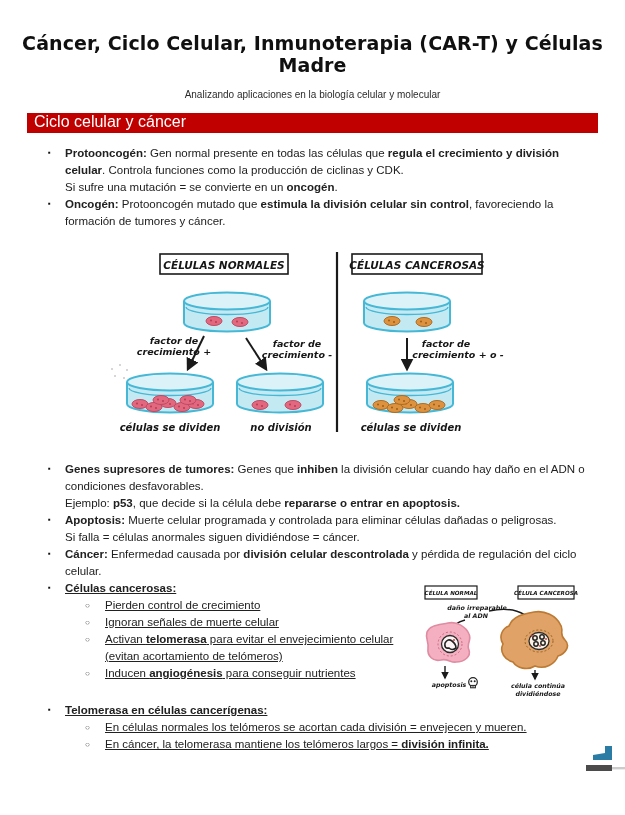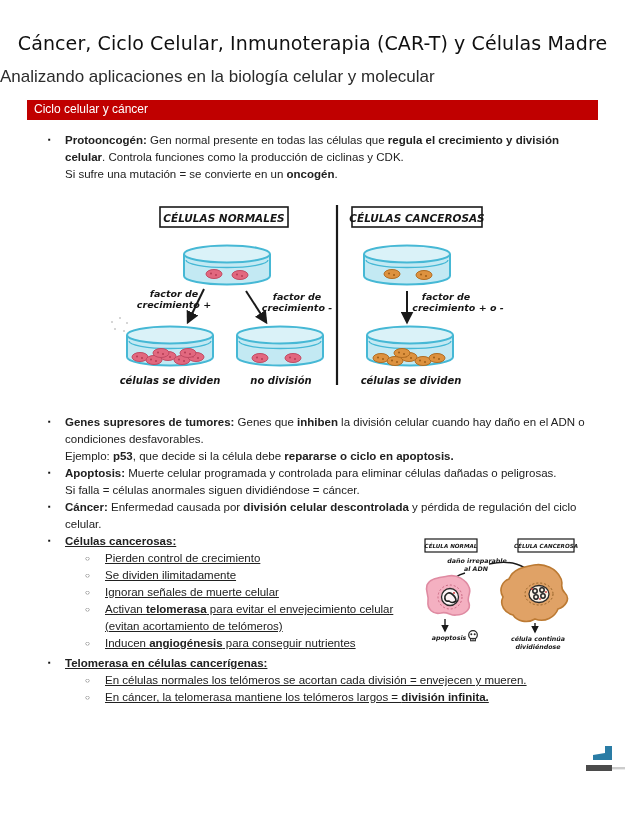--- a/index.html
+++ b/index.html
@@ -1,21 +1,21 @@
 <!DOCTYPE html>
 <html><head>
 <meta charset="utf-8">
 <style>
   html,body{margin:0;padding:0;background:#fff;}
   .page{position:relative;width:625px;height:815px;background:#ffffff;overflow:hidden;
         font-family:"Liberation Sans",sans-serif;color:#212121;}
-  .title{margin:0;padding-top:32px;text-align:center;font-size:19px;font-weight:400;
+  .title{margin:0;padding-top:32px;text-align:center;font-size:19px;font-weight:700;
          font-family:"DejaVu Sans",sans-serif;color:#101010;letter-spacing:.1px;}
-  .subtitle{margin-top:13px;text-align:left;font-size:17px;color:#2c2c2c;}
-  .redbar{margin:13px 27px 0 27px;background:#c00000;color:#ffffff;font-size:12px;
+  .subtitle{margin-top:13px;text-align:center;font-size:10px;color:#2c2c2c;}
+  .redbar{margin:13px 27px 0 27px;background:#c00000;color:#ffffff;font-size:16px;
           padding:2px 7px 4px 7px;line-height:14px;}
   ul.main{list-style:none;margin:12px 33px 0 47px;padding:0;font-size:11.5px;line-height:17px;}
   ul.main.cont{margin-top:0;text-decoration:underline;}
   ul.main > li{position:relative;padding-left:18px;}
   ul.main > li::before{content:"▪";position:absolute;left:1px;top:-1px;font-size:8px;color:#111;}
   ul.sub{list-style:none;margin:0 0 0 20px;padding:0;}
   ul.sub > li{position:relative;padding-left:20px;}
   ul.sub > li::before{content:"○";position:absolute;left:0;top:0;font-size:8px;color:#4d4d4d;}
   .b{font-weight:700;}
   .fig1{display:block;margin:12px 0 0 100px;}
@@ -35,20 +35,21 @@
 <body>
 
 <div class="page">
 
   <h1 class="title">Cáncer, Ciclo Celular, Inmunoterapia (CAR-T) y Células Madre</h1>
   <div class="subtitle">Analizando aplicaciones en la biología celular y molecular</div>
   <div class="redbar">Ciclo celular y cáncer</div>
 
   <ul class="main">
     <li><span><span class="b">Protooncogén:</span><span> Gen normal presente en todas las células que </span><span class="b">regula el crecimiento y división celular</span><span>. Controla funciones como la producción de ciclinas y CDK.</span><br><span>Si sufre una mutación = se convierte en un </span><span class="b">oncogén</span><span>.</span></span></li>
+    <li><span><span class="b">Oncogén:</span><span> Protooncogén mutado que </span><span class="b">estimula la división celular sin control</span><span>, favoreciendo la formación de tumores y cáncer.</span></span></li>
   </ul>
 
   <svg class="fig1" viewBox="0 0 480 192" width="480" height="192">
     <defs>
       <marker id="ah" viewBox="0 0 10 10" refX="8" refY="5" markerWidth="6.5" markerHeight="6.5" orient="auto-start-reverse">
         <path d="M0,0 L10,5 L0,10 z" fill="#1a1a1a"></path>
       </marker>
       <g id="dish">
         <path d="M1,9 V31 a43,8.5 0 0 0 86,0 V9" fill="#c3e9f3" stroke="#46b8d5" stroke-width="2" stroke-linejoin="round"></path>
         <ellipse cx="44" cy="9" rx="43" ry="8.5" fill="#daf2f8" stroke="#46b8d5" stroke-width="2"></ellipse>
@@ -126,32 +127,31 @@
           <use href="#cello" x="309" y="162"></use>
         <use href="#cello" x="323" y="166"></use>
           <use href="#cello" x="337" y="163"></use>
           <use href="#cello" x="302" y="158"></use>
       </g>
       <text class="caption" x="311" y="189">células se dividen</text>
     </g>
   </svg>
 
   <ul class="main" style="margin-top:27px;">
-    <li><span><span class="b">Genes supresores de tumores:</span><span> Genes que </span><span class="b">inhiben</span><span> la división celular cuando hay daño en el ADN o condiciones desfavorables.</span><br><span>Ejemplo: </span><span class="b">p53</span><span>, que decide si la célula debe </span><span class="b">repararse o ciclo en apoptosis.</span></span></li>
+    <li><span><span class="b">Genes supresores de tumores:</span><span> Genes que </span><span class="b">inhiben</span><span> la división celular cuando hay daño en el ADN o condiciones desfavorables.</span><br><span>Ejemplo: </span><span class="b">p53</span><span>, que decide si la célula debe </span><span class="b">repararse o entrar en apoptosis.</span></span></li>
     <li><span><span class="b">Apoptosis:</span><span> Muerte celular programada y controlada para eliminar células dañadas o peligrosas.</span><br><span>Si falla = células anormales siguen dividiéndose = cáncer.</span></span></li>
     <li><span><span class="b">Cáncer:</span><span> Enfermedad causada por </span><span class="b">división celular descontrolada</span><span> y pérdida de regulación del ciclo celular.</span></span></li>
   </ul>
 
   <div class="row">
     <ul class="main cont">
       <li>
         <span><span class="b">Células cancerosas:</span></span>
         <ul class="sub">
           <li><span><span>Pierden control de crecimiento</span></span></li>
-          <li><span><span>Se dividen ilimitadamente</span></span></li>
           <li><span><span>Ignoran señales de muerte celular</span></span></li>
           <li><span><span>Activan </span><span class="b">telomerasa</span><span> para evitar el envejecimiento celular</span><br><span>(evitan acortamiento de telómeros)</span></span></li>
           <li><span><span>Inducen </span><span class="b">angiogénesis</span><span> para conseguir nutrientes</span></span></li>
         </ul>
       </li>
     </ul>
 
     <svg class="fig2" viewBox="0 0 195 120" width="195" height="120">
       <defs>
         <marker id="ah2" viewBox="0 0 10 10" refX="8" refY="5" markerWidth="5.5" markerHeight="5.5" orient="auto-start-reverse">

